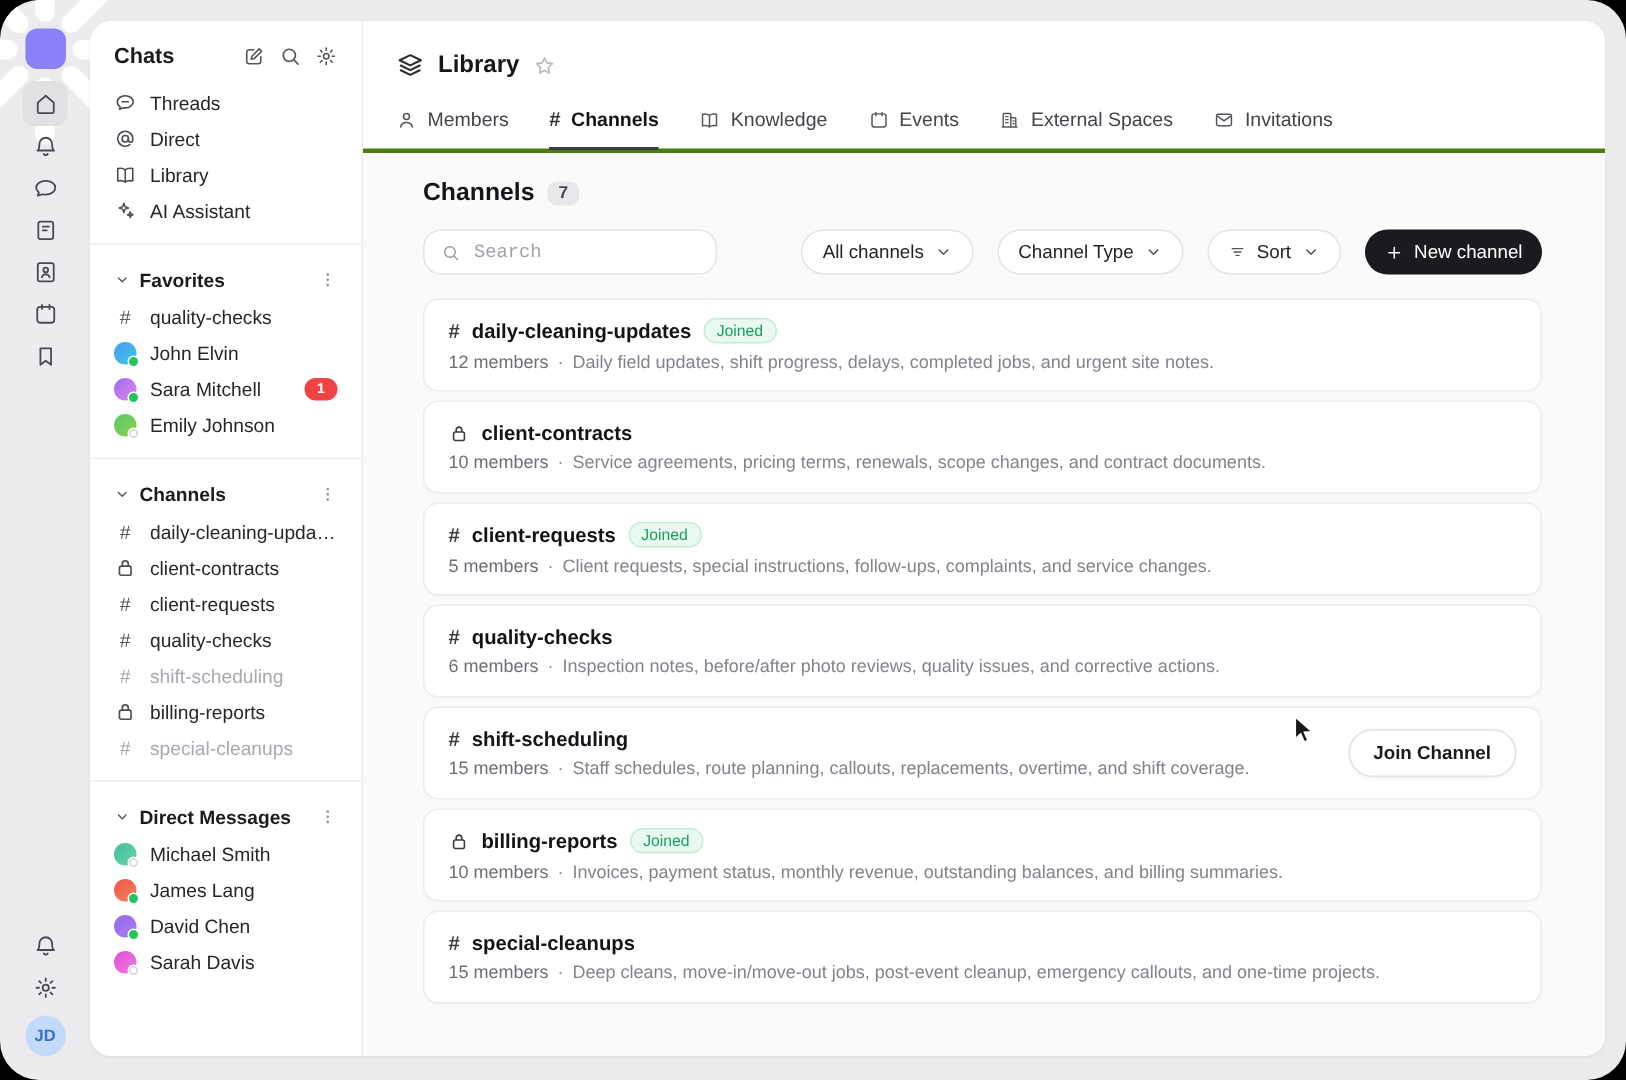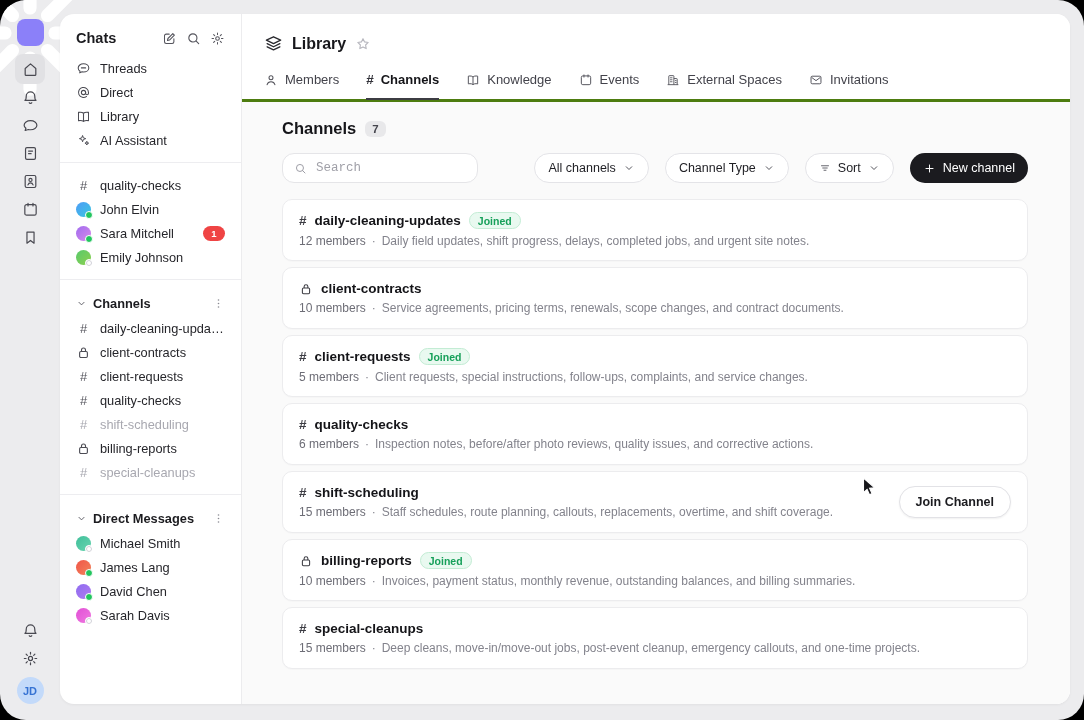--- a/index.html
+++ b/index.html
@@ -15,21 +15,21 @@
   .rail-item.active{background:#e1e1e4;}
   .rail-item svg{width:17px;height:17px;}
   .rail-spacer{flex:1;}
   .rail-avatar{width:27px;height:27px;border-radius:50%;background:#c3dafa;color:#3572d3;font-size:11px;font-weight:700;display:grid;place-items:center;margin-top:4px;cursor:pointer;}
 
   
   .shell{position:absolute;left:60px;top:14px;right:14px;bottom:16px;background:#fff;border-radius:14px;overflow:hidden;display:flex;box-shadow:0 1px 3px rgba(0,0,0,.05);}
 
   
   .sidebar{width:182px;min-width:182px;border-right:1px solid #ececee;padding:12px 8px 0;box-sizing:border-box;overflow:hidden;}
-  .sb-head{display:flex;align-items:center;padding:4px 8px 10px;}
+  .sb-head{display:flex;padding:4px 8px 10px;}
   .sb-title{font-size:14.5px;font-weight:700;color:#1b1b1f;flex:1;}
   .sb-head-icons{display:flex;gap:9px;color:#55555d;}
   .sb-head-icons svg{width:15px;height:15px;cursor:pointer;}
   .s-item{display:flex;align-items:center;gap:9px;height:24px;padding:0 8px;font-size:12.8px;color:#26262b;border-radius:6px;cursor:pointer;white-space:nowrap;}
   .s-item svg{width:15px;height:15px;color:#4c4c54;flex:none;}
   .hash-glyph::before{content:"#";}
   .s-hash{width:15px;text-align:center;font-size:13px;color:#55555d;font-weight:500;flex:none;}
   .s-item.muted,.s-item.muted .s-hash{color:#a8a8b0;}
   .s-label{overflow:hidden;text-overflow:ellipsis;}
   .divider{height:1px;background:#ededf0;margin:10px -8px;}
@@ -70,21 +70,21 @@
   .pill-dark{background:#1b1b1f;color:#fff;border:none;font-weight:500;}
   .pill-dark svg{color:#fff;width:13px;height:13px;}
 
   .cards{margin-top:16px;display:flex;flex-direction:column;gap:6px;}
   .card{background:#fff;border:1px solid #ececee;border-radius:10px;padding:10px 16px;display:flex;align-items:center;box-shadow:0 1px 1px rgba(0,0,0,.02);cursor:pointer;min-height:40px;}
   .card-main{flex:1;min-width:0;}
   .card-title{display:flex;align-items:center;gap:8px;}
   .card-hash{font-size:13.5px;font-weight:700;color:#3c3c43;}
   .card-title svg.lock{width:14px;height:14px;color:#3c3c43;}
   .card-name{font-size:13.5px;font-weight:700;color:#141418;}
-  .joined{background:#e9f9f0;border:1px solid #c3ecd4;color:#17a05a;font-size:10.5px;font-weight:700;border-radius:999px;padding:1.5px 8px;}
+  .joined{background:#e9f9f0;border:1px solid #c3ecd4;color:#17a05a;font-size:10.5px;font-weight:400;border-radius:999px;padding:1.5px 8px;}
   .card-meta{margin-top:5px;font-size:12px;color:#83838c;display:flex;gap:6px;white-space:nowrap;overflow:hidden;}
   .card-meta .members{color:#6d6d76;}
   .join-btn{background:#fff;border:1px solid #e2e2e6;border-radius:999px;height:32px;padding:0 16px;font-size:12.5px;font-weight:600;color:#1b1b1f;box-shadow:0 1px 2px rgba(0,0,0,.06);cursor:pointer;font-family:inherit;flex:none;}
 
   .cursor{position:absolute;left:862px;top:477px;pointer-events:none;z-index:50;}
 </style>
 </head>
 <body>
 
 <svg width="0" height="0" style="position:absolute" aria-hidden="true">
@@ -290,20 +290,29 @@
         </div>
         <div class="s-item">
           <svg>
               <use href="#i-sparkles"></use>
             </svg>
           <span class="s-label">AI Assistant</span>
         </div>
 
         <div class="divider"></div>
 
+        <div class="sec-head">
+          <svg class="chev">
+              <use href="#i-chev-down"></use>
+            </svg>
+          <span>Favorites</span>
+          <svg class="kebab">
+              <use href="#i-kebab"></use>
+            </svg>
+        </div>
         <div class="s-item">
           <span class="s-hash hash-glyph"></span>
           <span class="s-label">quality-checks</span>
         </div>
         <div class="s-item">
           <span class="avatar" style="background: linear-gradient(135deg, rgb(79, 156, 247), rgb(56, 198, 224));">
               <span class="status online"></span>
             </span>
           <span class="s-label">John Elvin</span>
         </div>

